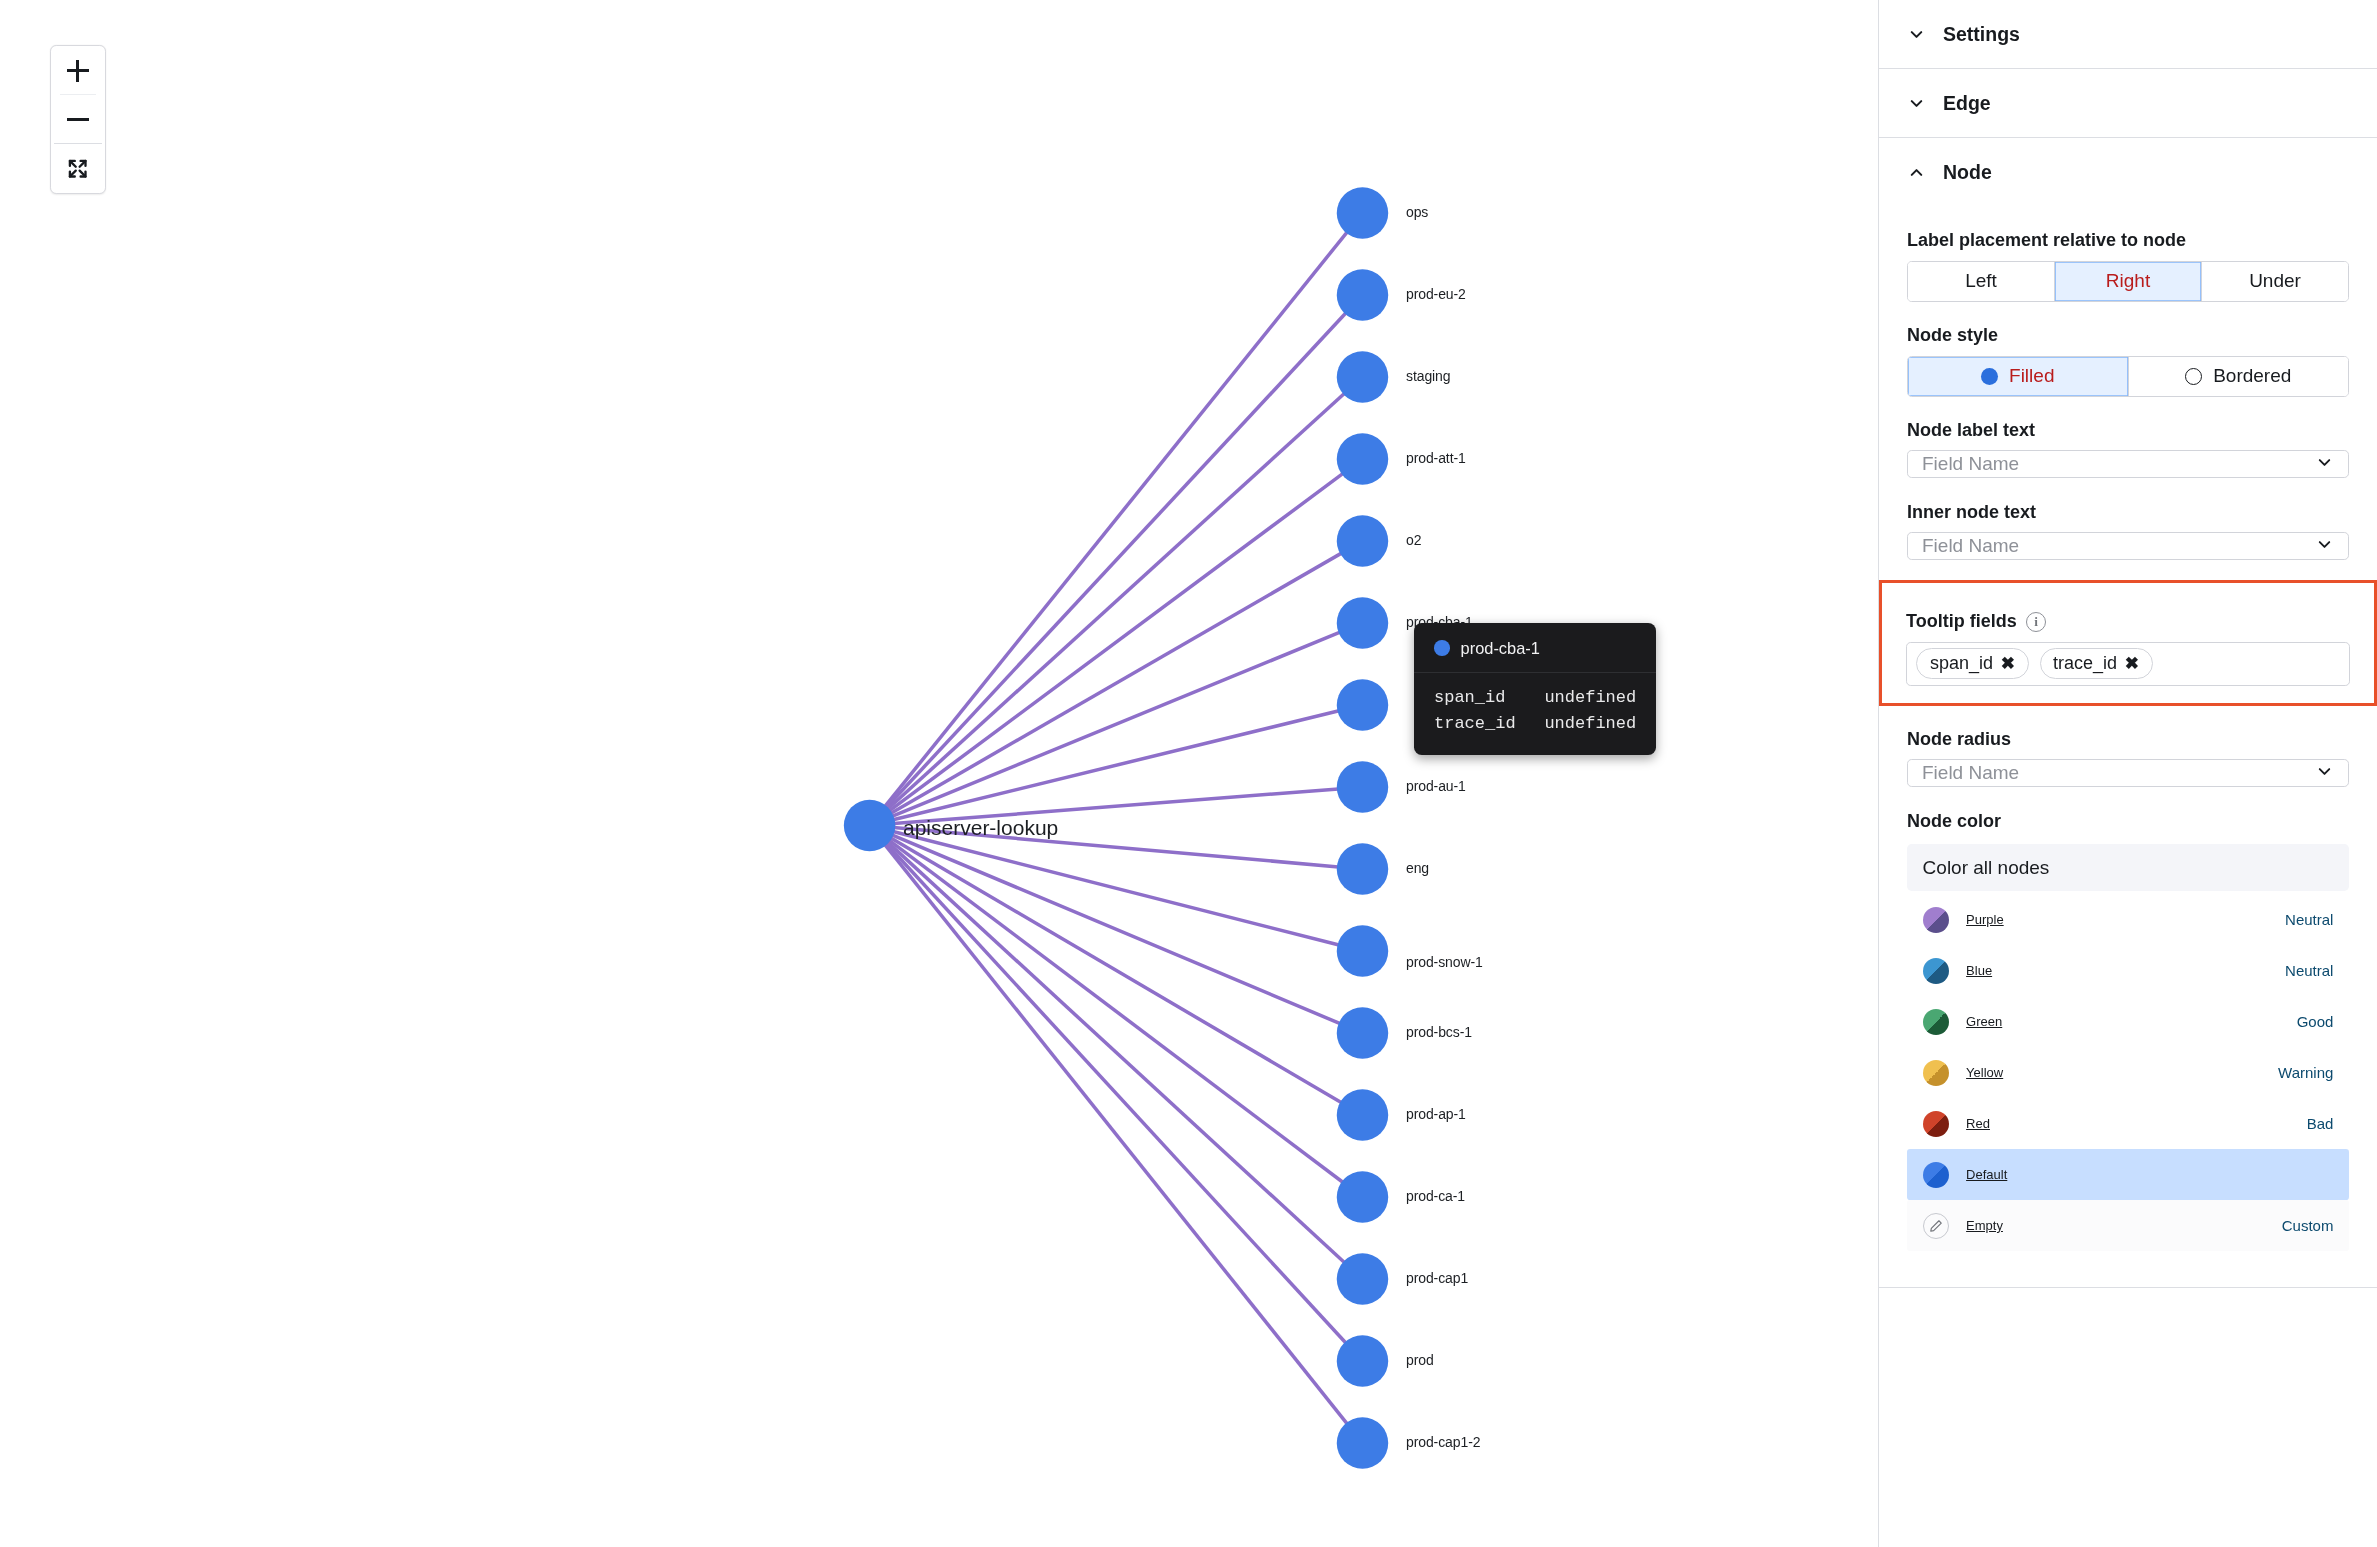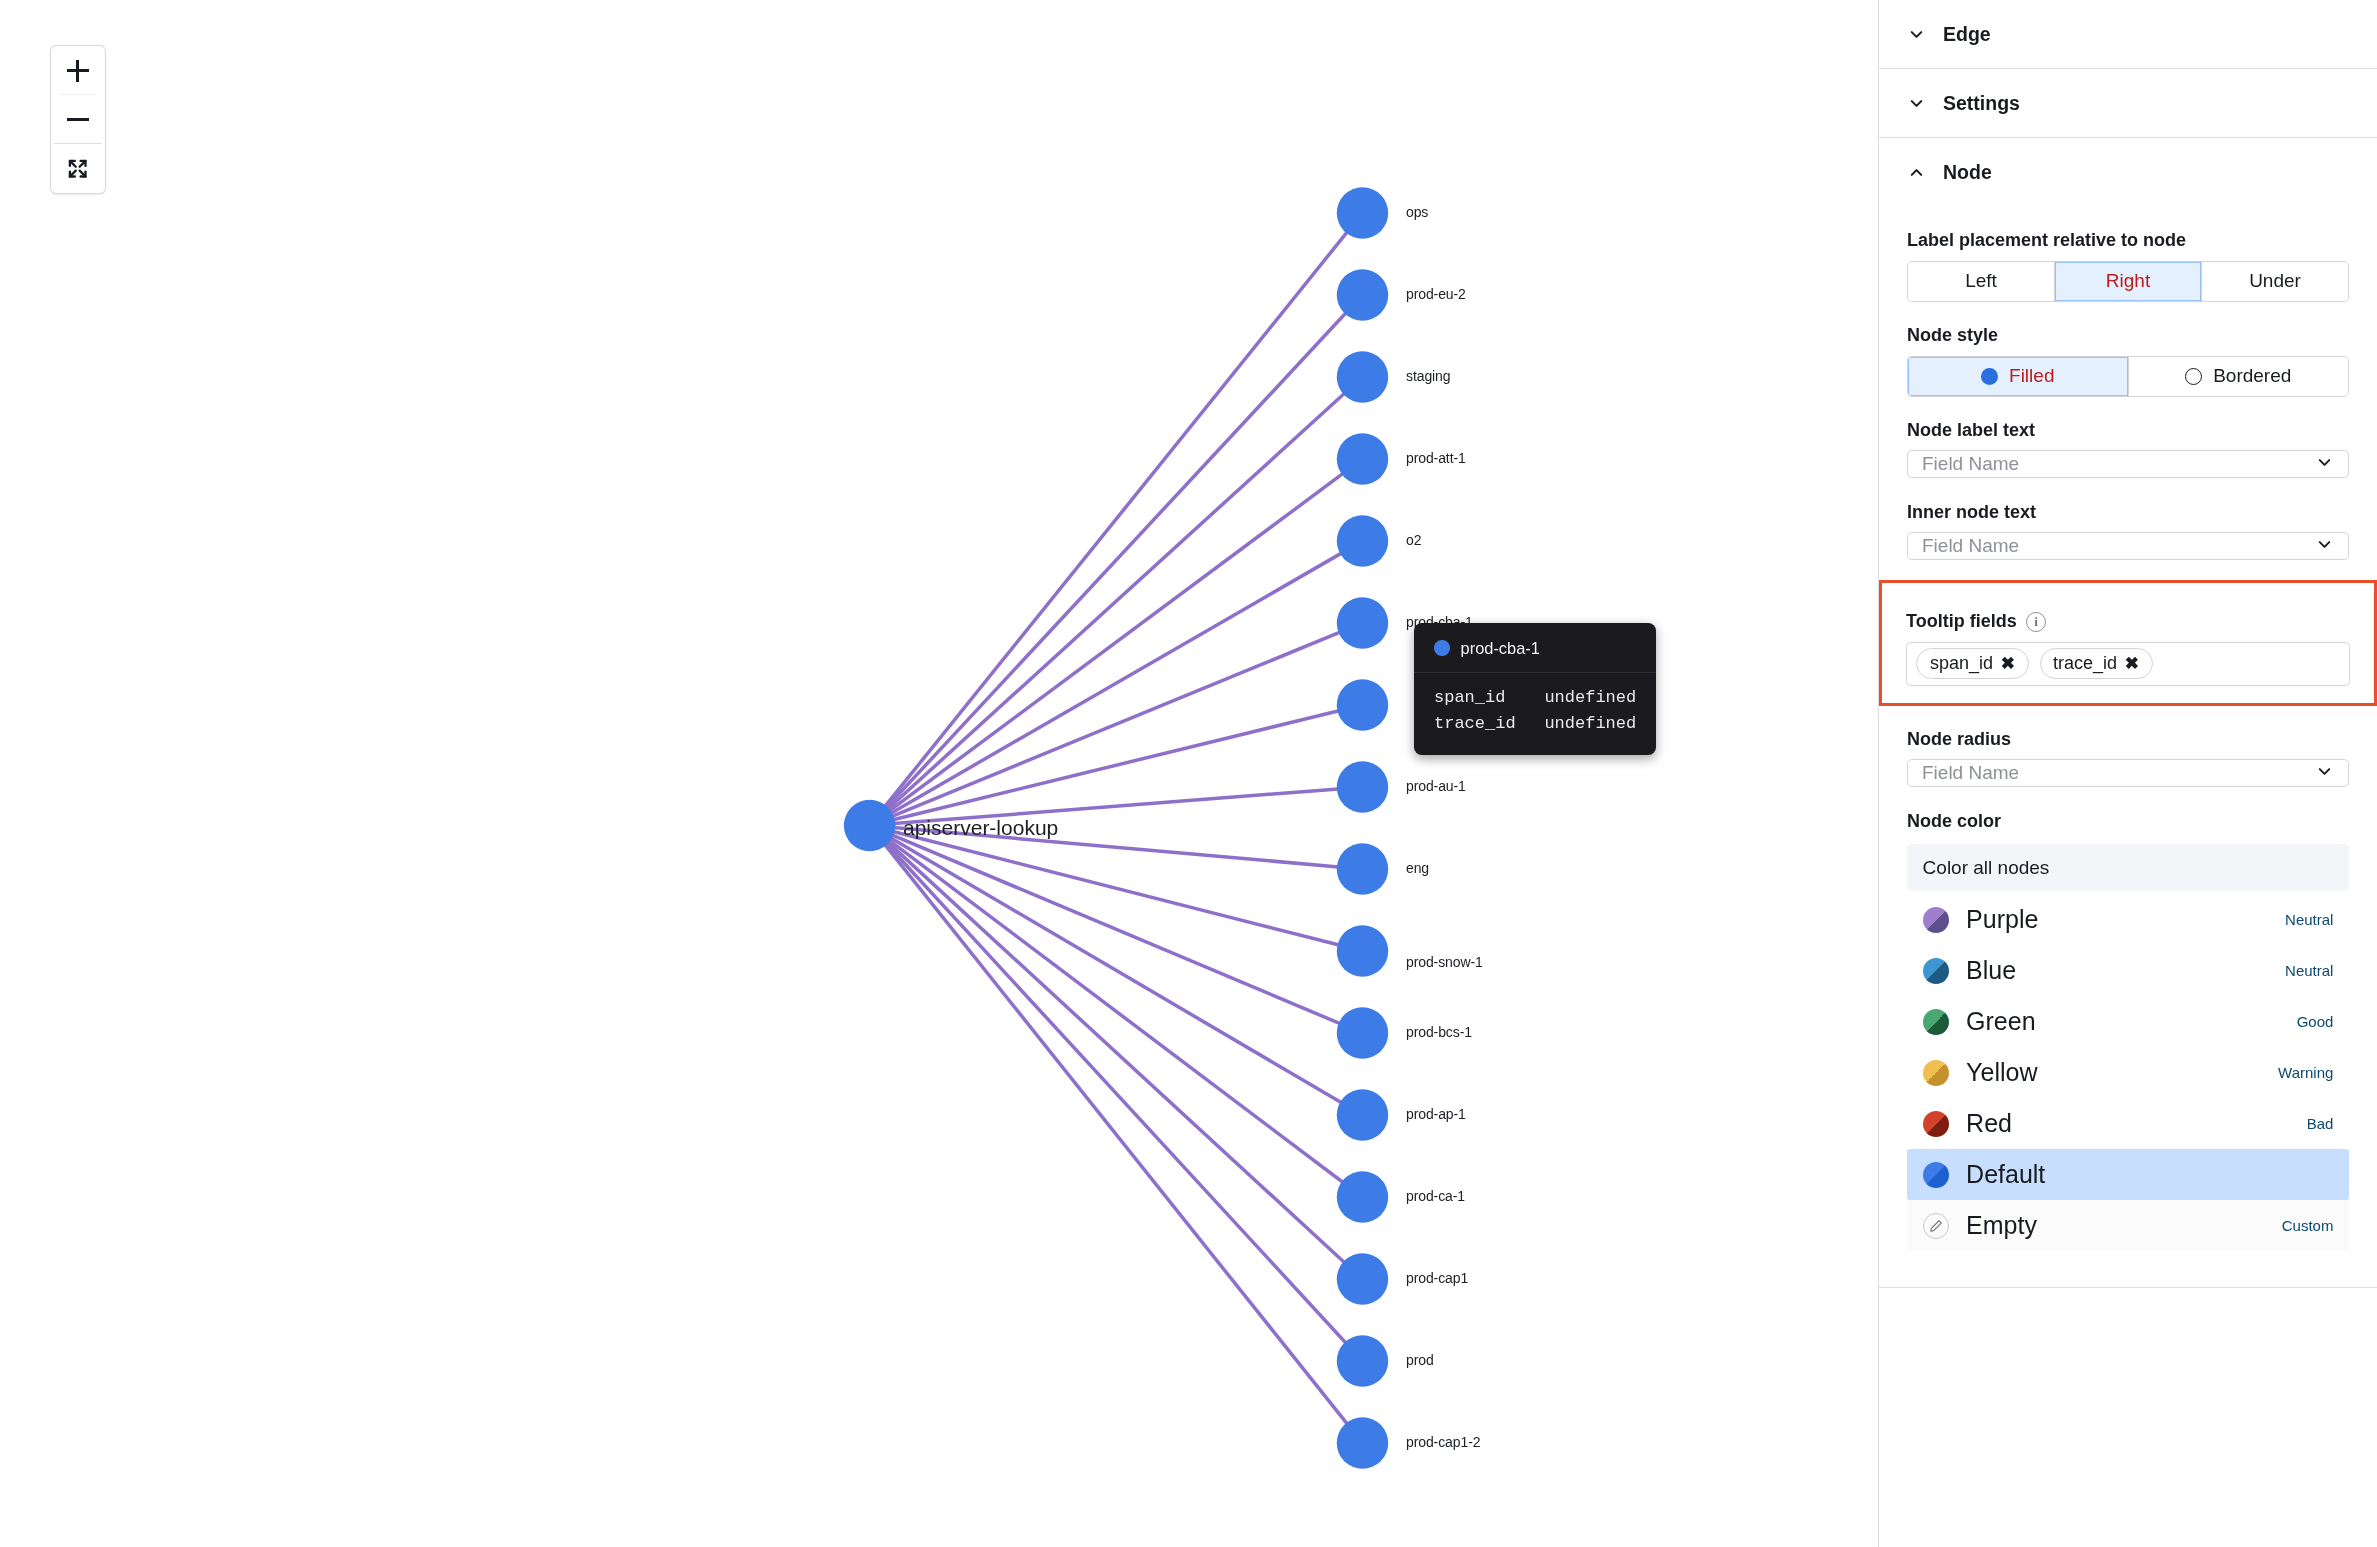--- a/index.html
+++ b/index.html
@@ -219,21 +219,21 @@
   .swatch {
     width: 26.5px; height: 26.5px; border-radius: 50%;
     flex: none; overflow: hidden;
   }
   .swatch-pencil {
     width: 26.5px; height: 26.5px; border-radius: 50%;
     border: 1.2px solid #c7c9cf;
     display: flex; align-items: center; justify-content: center;
     flex: none;
   }
-  .color-name { font-size: 25px; color: #181b1f; flex: 1; }
+  .color-name { font-size: 13px; color: #181b1f; flex: 1; text-decoration: underline; }
   .color-state { font-size: 15px; color: #0c4a6e; }
   .list-divider {
     margin-top: 36px;
     height: 0.8px;
     background: #dcdee3;
     margin-left: -28px; margin-right: -28px;
   }
 
   
   .gtooltip {
@@ -373,30 +373,30 @@
   </div>
 
   <div class="panel">
 
     <div class="section-head">
       <span class="chev">
         <svg width="19" height="19" viewBox="0 0 24 24" fill="none" stroke="#181b1f" stroke-width="2.6" stroke-linecap="round" stroke-linejoin="round">
           <path d="M6 9l6 6 6-6"></path>
         </svg>
       </span>
-      <span class="title">Edge</span>
+      <span class="title">Settings</span>
     </div>
 
     <div class="section-head">
       <span class="chev">
         <svg width="19" height="19" viewBox="0 0 24 24" fill="none" stroke="#181b1f" stroke-width="2.6" stroke-linecap="round" stroke-linejoin="round">
           <path d="M6 9l6 6 6-6"></path>
         </svg>
       </span>
-      <span class="title">Settings</span>
+      <span class="title">Edge</span>
     </div>
 
     <div class="section-head" style="border-bottom:none;">
       <span class="chev">
         <svg width="19" height="19" viewBox="0 0 24 24" fill="none" stroke="#181b1f" stroke-width="2.6" stroke-linecap="round" stroke-linejoin="round">
           <path d="M6 15l6-6 6 6"></path>
         </svg>
       </span>
       <span class="title">Node</span>
     </div>

